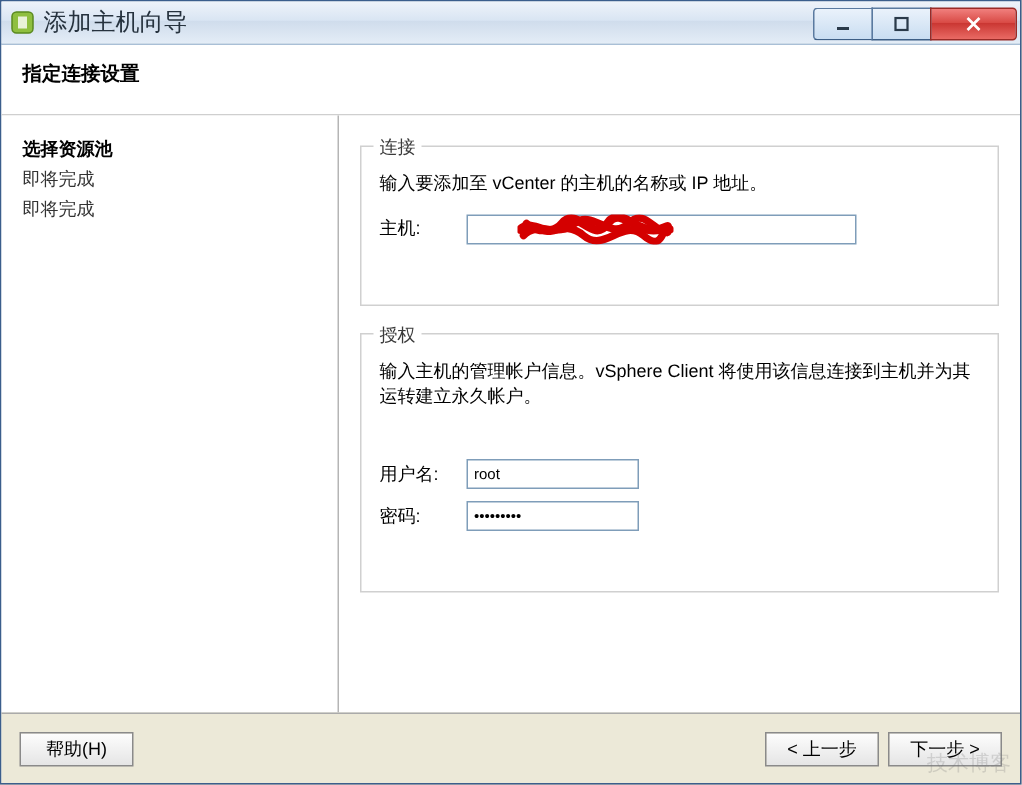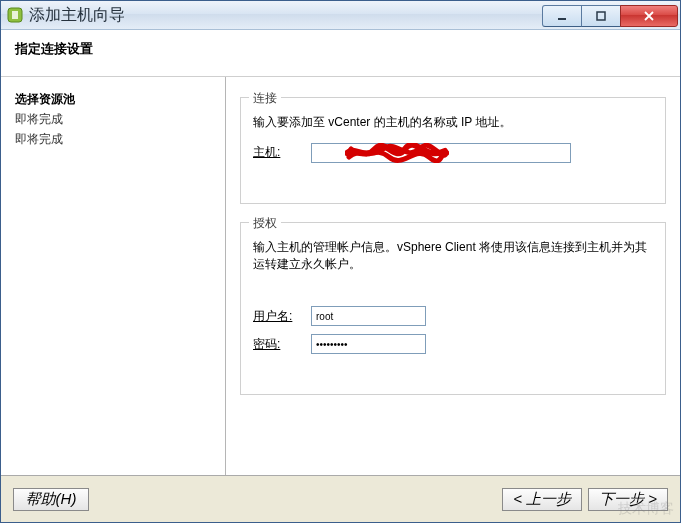--- a/index.html
+++ b/index.html
@@ -21,29 +21,29 @@
   .body{flex:1;display:flex;min-height:0;}
   .nav{width:225px;box-sizing:border-box;padding:12px 14px;border-right:1px solid #b5b5b5;background:#fff;}
   .nav .step{font-size:12px;line-height:20px;color:#333;}
   .nav .step.current{font-weight:bold;color:#000;}
   .content{flex:1;padding:10px 14px 10px 14px;background:#fff;overflow:hidden;}
   
   .groupbox{border:1px solid #d0d0d0;padding:10px 12px 32px 12px;margin:10px 0 18px 0;position:relative;}
   .groupbox .legend{position:absolute;top:-8px;left:8px;background:#fff;padding:0 4px;color:#3a3a3a;}
   .groupbox p{margin:6px 0 12px 0;line-height:1.4;}
   .formrow{display:flex;align-items:center;margin:8px 0;}
-  .formrow .lbl{width:58px;text-decoration:underline;}
+  .formrow .lbl{width:58px;}
   .formrow input{font-family:inherit;font-size:10px;height:20px;box-sizing:border-box;border:1px solid #7f9db9;padding:1px 4px;background:#fff;}
   .host-input{width:260px;}
   .auth-input{width:115px;}
   .redacted{position:absolute;left:92px;width:104px;height:20px;pointer-events:none;}
   
   .footer{height:46px;border-top:1px solid #aaa;background:#ece9d8;display:flex;align-items:center;padding:0 12px;}
   .footer .spacer{flex:1;}
-  .btn{min-width:76px;height:23px;background:linear-gradient(to bottom,#fdfdfd,#e5e5e5);border:1px solid #8a8a8a;font-family:inherit;font-size:15px;padding:0 10px;margin-left:6px;cursor:pointer;font-style:italic;}
+  .btn{min-width:76px;height:23px;background:linear-gradient(to bottom,#fdfdfd,#e5e5e5);border:1px solid #8a8a8a;font-family:inherit;font-size:12px;padding:0 10px;margin-left:6px;cursor:pointer;}
   .btn.help{margin-left:0;}
   .btn::-moz-focus-inner{border:0;padding:0;}
   
   .watermark{position:absolute;right:6px;bottom:4px;color:rgba(120,120,120,.25);font-size:14px;pointer-events:none;text-align:center;}
   .window{position:relative;}
 </style>
 </head>
 <body>
 
 <div class="window">

